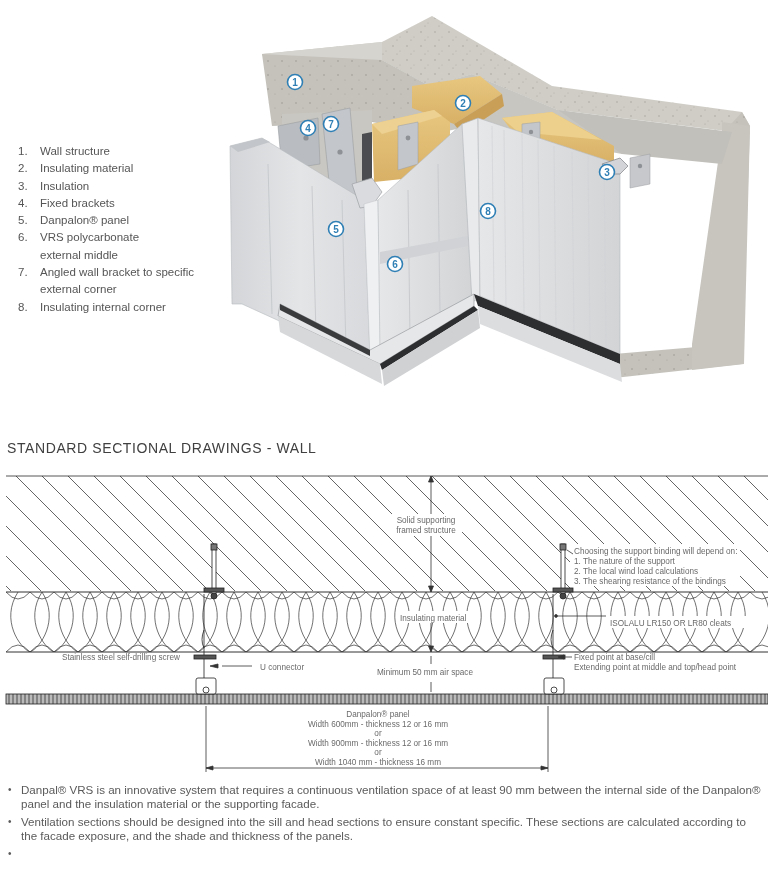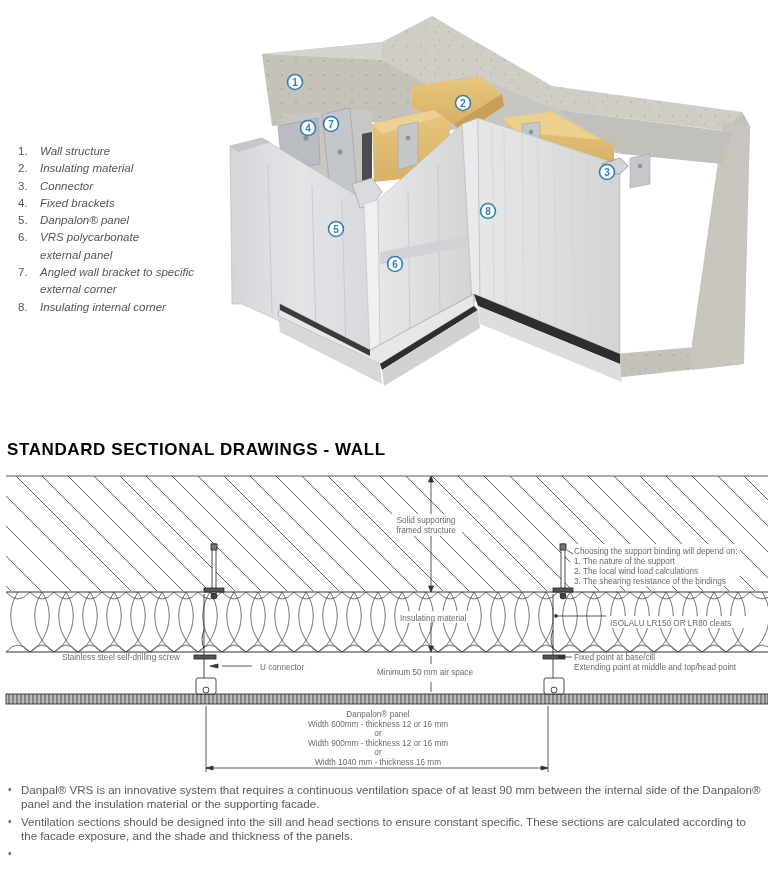--- a/index.html
+++ b/index.html
@@ -3,27 +3,27 @@
 <meta charset="utf-8">
 <style>
   * { margin: 0; padding: 0; box-sizing: border-box; }
   html, body { width: 768px; height: 878px; background: #ffffff; overflow: hidden; }
   body { position: relative; font-family: "Liberation Sans", "DejaVu Sans", sans-serif; color: #555; }
 
   
   .legend { position: absolute; left: 18px; top: 143px; width: 215px; }
   .legend-item { display: flex; font-size: 11.5px; line-height: 17.3px; color: #555; }
   .legend-num { width: 22px; flex: none; }
-  .legend-label { white-space: pre-line; font-style: italic; }
+  .legend-label { white-space: pre-line; }
 
   
   .illustration { position: absolute; left: 222px; top: 14px; width: 546px; height: 380px; }
 
   
-  .section-title { position: absolute; left: 7px; top: 440px; font-size: 17px; letter-spacing: 0.6px; color: #000000; font-weight: bold; }
+  .section-title { position: absolute; left: 7px; top: 440px; font-size: 14px; letter-spacing: 0.6px; color: #404040; font-weight: normal; }
 
   
   .drawing { position: absolute; left: 0; top: 470px; width: 768px; height: 305px; }
   .dtext { font-family: "Liberation Sans", "DejaVu Sans", sans-serif; font-size: 8.2px; fill: #6a6a6a; }
 
   
   .bullets { position: absolute; left: 8px; top: 783px; width: 755px; }
   .bullet { display: flex; font-size: 11.6px; line-height: 13.8px; color: #5a5a5a; margin-bottom: 4.6px; }
   .bullet-dot { width: 13px; flex: none; font-size: 10px; }
 </style>
@@ -34,34 +34,34 @@
   <div class="legend-item">
       <span class="legend-num">1.</span>
       <span class="legend-label">Wall structure</span>
     </div>
   <div class="legend-item">
       <span class="legend-num">2.</span>
       <span class="legend-label">Insulating material</span>
     </div>
   <div class="legend-item">
       <span class="legend-num">3.</span>
-      <span class="legend-label">Connector</span>
+      <span class="legend-label">Insulation</span>
     </div>
   <div class="legend-item">
       <span class="legend-num">4.</span>
       <span class="legend-label">Fixed brackets</span>
     </div>
   <div class="legend-item">
       <span class="legend-num">5.</span>
       <span class="legend-label">Danpalon® panel</span>
     </div>
   <div class="legend-item">
       <span class="legend-num">6.</span>
       <span class="legend-label">VRS polycarbonate
-external panel</span>
+external middle</span>
     </div>
   <div class="legend-item">
       <span class="legend-num">7.</span>
       <span class="legend-label">Angled wall bracket to specific
 external corner</span>
     </div>
   <div class="legend-item">
       <span class="legend-num">8.</span>
       <span class="legend-label">Insulating internal corner</span>
     </div>

